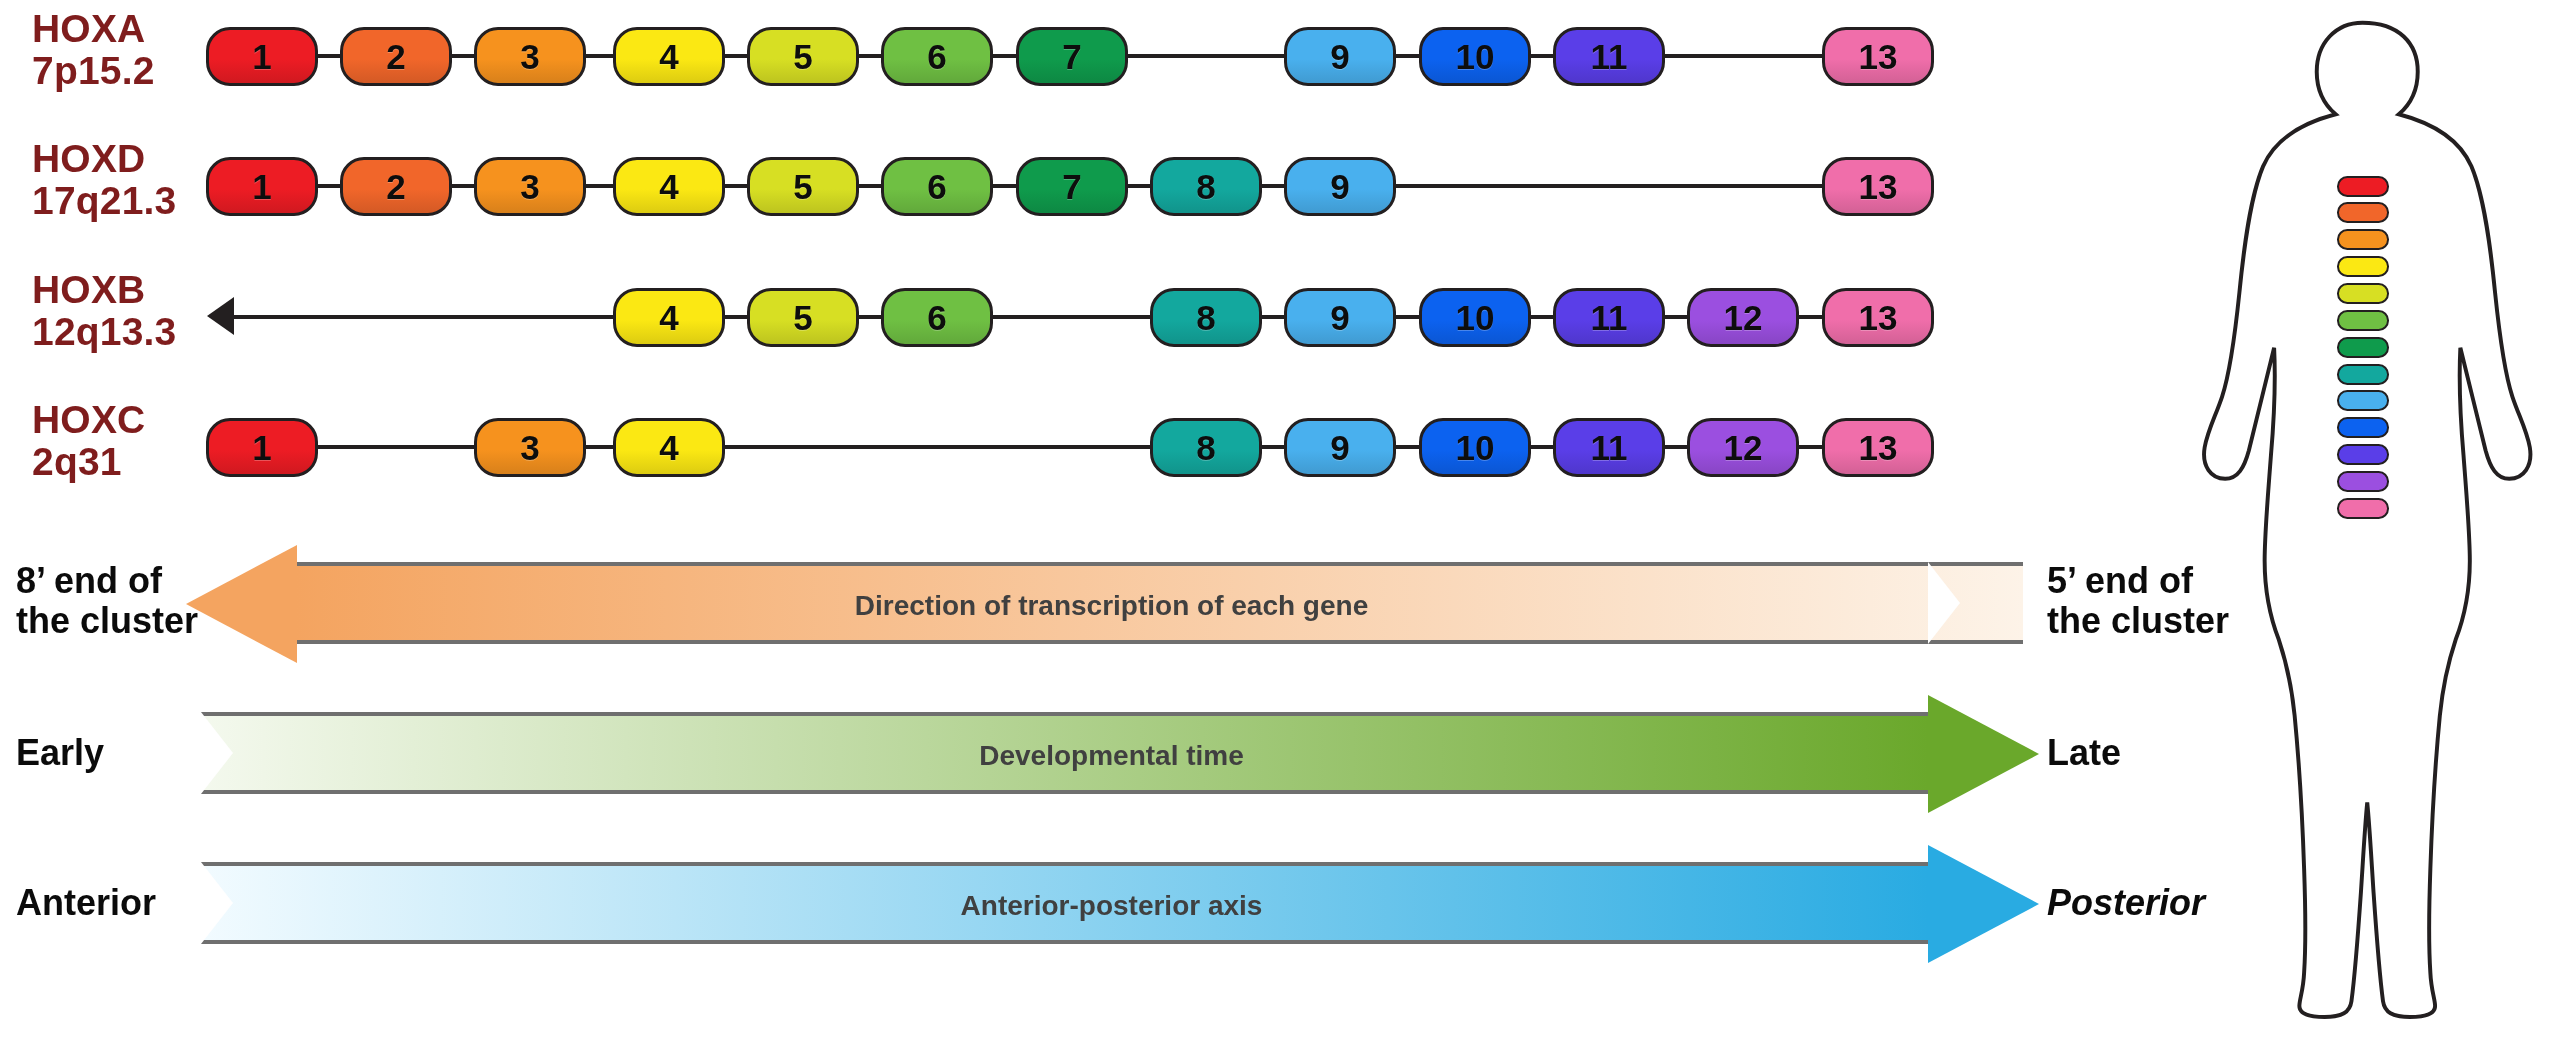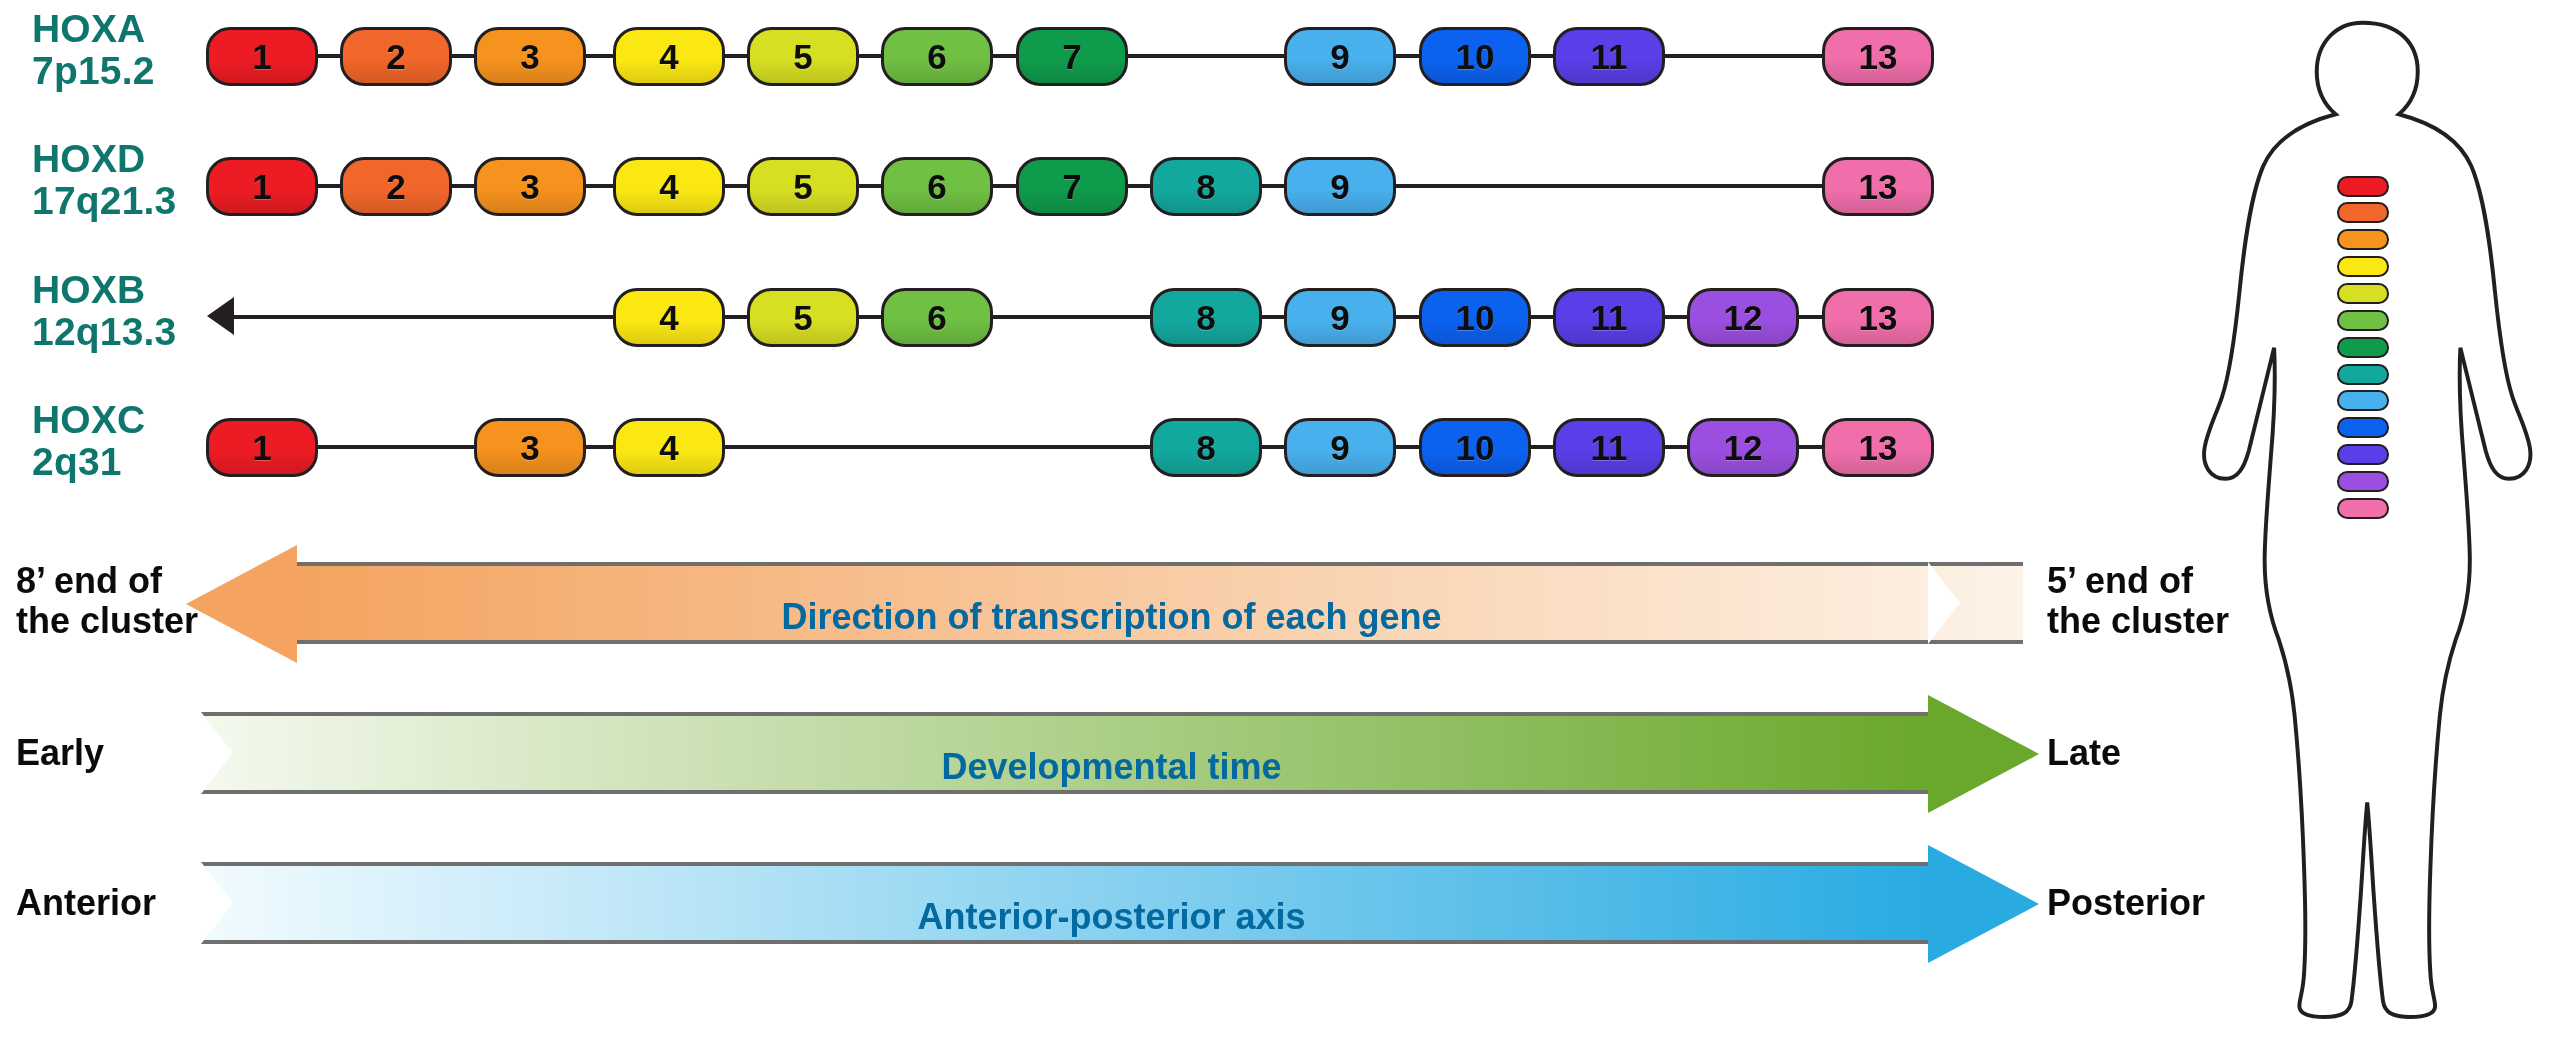--- a/index.html
+++ b/index.html
@@ -4,21 +4,21 @@
 <style>
   html,body{margin:0;padding:0;background:#ffffff;}
   body{width:2576px;height:1041px;position:relative;overflow:hidden;
        font-family:"Liberation Sans","DejaVu Sans",sans-serif;}
 
   #stage{position:absolute;left:0;top:0;width:2576px;height:1041px;}
 
   
   .cluster-row{position:absolute;left:0;height:95px;}
   .row-label{position:absolute;left:32px;top:0;width:198px;
-             font-size:39px;font-weight:700;color:#0f766e;line-height:1.08;
+             font-size:39px;font-weight:700;color:#7f1d1d;line-height:1.08;
              letter-spacing:0.2px;}
   .row-label .loc{display:block;}
 
   .track{position:absolute;left:182px;top:0;width:1817px;height:95px;}
   .axis-line{position:absolute;left:44px;top:46px;height:4px;background:#231f20;}
   .axis-head{position:absolute;left:25px;top:28.4px;width:0;height:0;
              border-top:19px solid transparent;border-bottom:19px solid transparent;
              border-right:27px solid #231f20;}
 
   .gene{position:absolute;top:19px;width:112px;height:59px;
@@ -31,23 +31,23 @@
   
   .arrow-block{position:absolute;height:119px;}
   .arrow-label{position:absolute;font-size:36px;font-weight:700;color:#0b0b0b;
                line-height:1.1;white-space:nowrap;}
   .arrow-label.two-line{line-height:1.12;}
 
   .gradbar{position:absolute;top:0;height:119px;}
   .gradbar .bar{position:absolute;top:17.4px;height:82px;
                 border-top:4px solid #6f6f6f;border-bottom:4px solid #6f6f6f;
                 box-sizing:border-box;}
-  .gradbar .cap-text{position:absolute;top:12px;width:100%;height:119px;
+  .gradbar .cap-text{position:absolute;top:1px;width:100%;height:119px;
                      display:flex;align-items:center;justify-content:center;
-                     font-size:36px;font-weight:700;color:#0369a1;}
+                     font-size:28px;font-weight:700;color:#404040;}
 
   .tri-left{position:absolute;top:0;width:0;height:0;
             border-top:59px solid transparent;border-bottom:59px solid transparent;}
   .tri-right{position:absolute;top:0;width:0;height:0;
              border-top:59px solid transparent;border-bottom:59px solid transparent;}
   .notch{position:absolute;top:17.4px;width:0;height:0;
          border-top:41px solid transparent;border-bottom:41px solid transparent;
          border-left:32px solid #ffffff;}
 
   
@@ -236,21 +236,21 @@
           <div class="bar" style="left: 201px; width: 1727px; background: linear-gradient(90deg, rgb(244, 249, 238) 0%, rgb(106, 168, 43) 100%);"></div>
           <div class="tri-right" style="left: 1928px; border-left: 111px solid rgb(106, 168, 43);"></div>
           <div class="notch" style="left: 201px;"></div>
           <div class="cap-text" style="left: 201px; width: 1821px;">Developmental time</div>
         </div>
       </div>
       <div class="arrow-block" style="top: 845px; left: 0px; width: 2133px;">
         <div class="arrow-label" style="left: 16px; top: 38px;">
           <div>Anterior</div>
         </div>
-        <div class="arrow-label" style="left: 2047px; top: 38px;">
+        <div class="arrow-label" style="left: 2047px; top: 38px; font-style: italic;">
           <div>Posterior</div>
         </div>
         <div class="gradbar" style="left: 0px; width: 2133px;">
           <div class="bar" style="left: 201px; width: 1727px; background: linear-gradient(90deg, rgb(242, 251, 255) 0%, rgb(41, 171, 226) 100%);"></div>
           <div class="tri-right" style="left: 1928px; border-left: 111px solid rgb(41, 171, 226);"></div>
           <div class="notch" style="left: 201px;"></div>
           <div class="cap-text" style="left: 201px; width: 1821px;">Anterior-posterior axis</div>
         </div>
       </div>
     </div>

